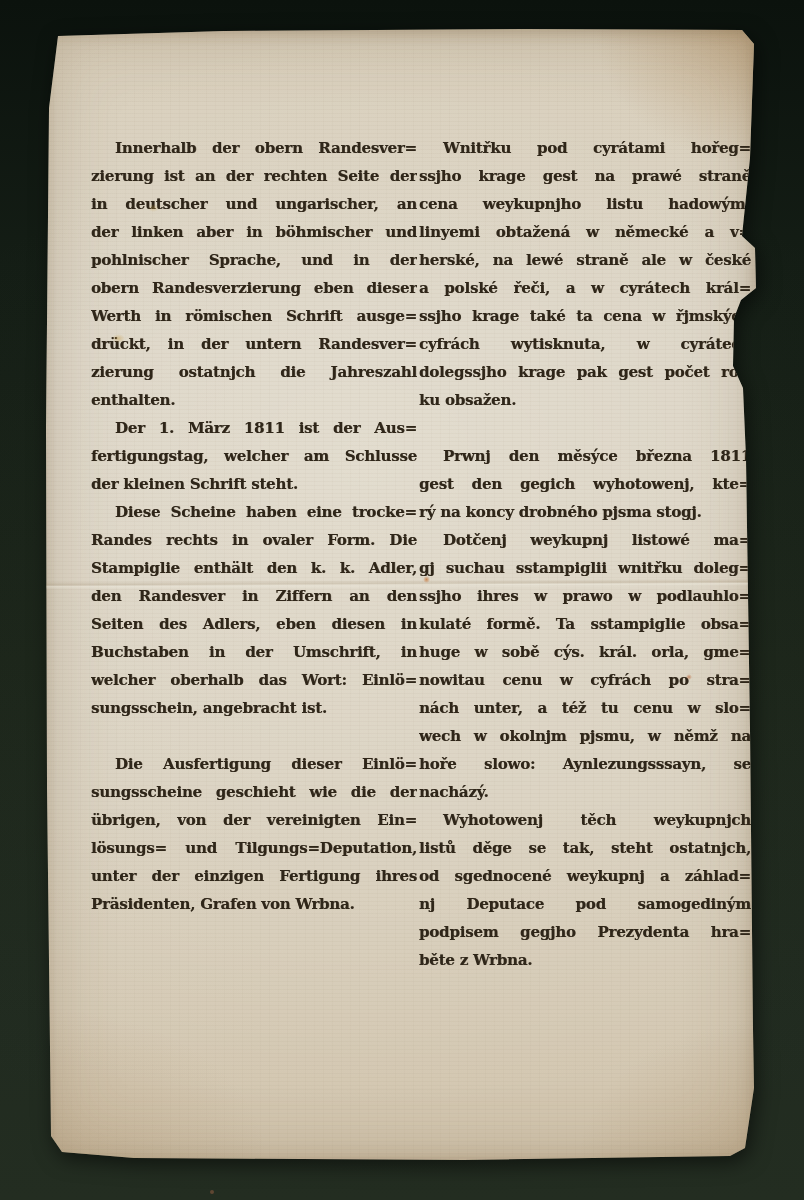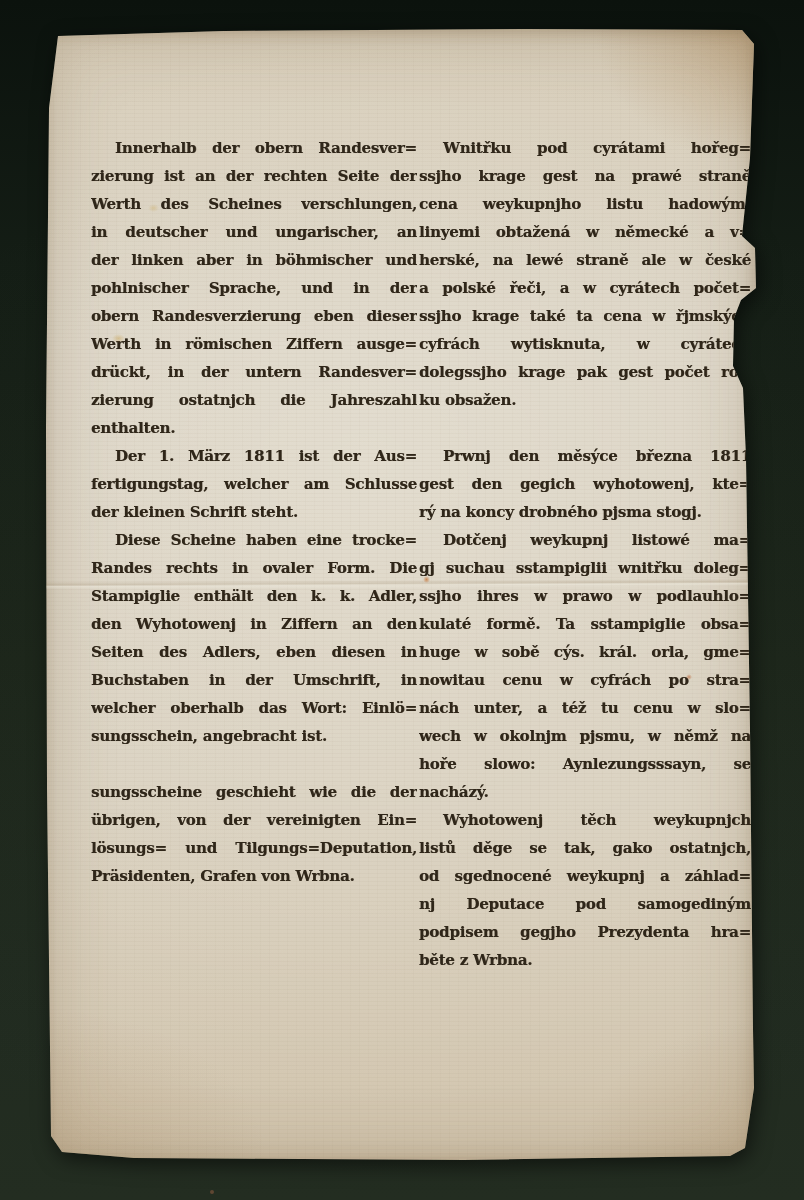--- a/index.html
+++ b/index.html
@@ -106,60 +106,61 @@
 </head>
 <body>
 
 <div class="stage">
   <div class="paper-shadow-wrap">
     <div class="paper">
       <div class="column column-left">
           <div class="para">
             <div class="line first">Innerhalb der obern Randesver=</div>
             <div class="line">zierung ist an der rechten Seite der</div>
-            <div class="line">Werth des Scheines verschlungen,</div>
             <div class="line">in deutscher und ungarischer, an</div>
             <div class="line">der linken aber in böhmischer und</div>
             <div class="line">pohlnischer Sprache, und in der</div>
             <div class="line">obern Randesverzierung eben dieser</div>
-            <div class="line">Werth in römischen Ziffern ausge=</div>
+            <div class="line">Werth in römischen Schrift ausge=</div>
             <div class="line">drückt, in der untern Randesver=</div>
             <div class="line">zierung ostatnjch die Jahreszahl</div>
             <div class="line last">enthalten.</div>
           </div>
           <div class="para">
             <div class="line first">Der 1. März 1811 ist der Aus=</div>
             <div class="line">fertigungstag, welcher am Schlusse</div>
             <div class="line last">der kleinen Schrift steht.</div>
           </div>
           <div class="para">
             <div class="line first">Diese Scheine haben eine trocke=</div>
             <div class="line">Randes rechts in ovaler Form. Die</div>
             <div class="line">Stampiglie enthält den k. k. Adler,</div>
-            <div class="line">den Wyhotowenj in Ziffern an den</div>
+            <div class="line">den Randesver in Ziffern an den</div>
             <div class="line">Seiten des Adlers, eben diesen in</div>
             <div class="line">Buchstaben in der Umschrift, in</div>
             <div class="line">welcher oberhalb das Wort: Einlö=</div>
             <div class="line last">sungsschein, angebracht ist.</div>
           </div>
           <div class="para gap-before">
+            <div class="line first">Die Ausfertigung dieser Einlö=</div>
             <div class="line">sungsscheine geschieht wie die der</div>
             <div class="line">übrigen, von der vereinigten Ein=</div>
             <div class="line">lösungs= und Tilgungs=Deputation,</div>
+            <div class="line">unter der einzigen Fertigung ihres</div>
             <div class="line last">Präsidenten, Grafen von Wrbna.</div>
           </div>
         </div>
       <div class="column column-right">
           <div class="para">
             <div class="line first">Wnitřku pod cyrátami hořeg=</div>
             <div class="line">ssjho krage gest na prawé straně</div>
             <div class="line">cena weykupnjho listu hadowými</div>
             <div class="line">linyemi obtažená w německé a v=</div>
             <div class="line">herské, na lewé straně ale w české</div>
-            <div class="line">a polské řeči, a w cyrátech počet=</div>
+            <div class="line">a polské řeči, a w cyrátech král=</div>
             <div class="line">ssjho krage také ta cena w řjmských</div>
             <div class="line">cyfrách wytisknuta, w cyrátech</div>
             <div class="line">dolegssjho krage pak gest počet ro=</div>
             <div class="line last">ku obsažen.</div>
           </div>
           <div class="para gap-before">
             <div class="line first">Prwnj den měsýce března 1811</div>
             <div class="line">gest den gegich wyhotowenj, kte=</div>
             <div class="line last">rý na koncy drobného pjsma stogj.</div>
           </div>
@@ -170,21 +171,21 @@
             <div class="line">kulaté formě. Ta sstampiglie obsa=</div>
             <div class="line">huge w sobě cýs. král. orla, gme=</div>
             <div class="line">nowitau cenu w cyfrách po stra=</div>
             <div class="line">nách unter, a též tu cenu w slo=</div>
             <div class="line">wech w okolnjm pjsmu, w němž na</div>
             <div class="line">hoře slowo: Aynlezungsssayn, se</div>
             <div class="line last">nacházý.</div>
           </div>
           <div class="para">
             <div class="line first">Wyhotowenj těch weykupnjch</div>
-            <div class="line">listů děge se tak, gako ostatnjch,</div>
+            <div class="line">listů děge se tak, steht ostatnjch,</div>
             <div class="line">od sgednocené weykupnj a záhlad=</div>
             <div class="line">nj Deputace pod samogediným</div>
             <div class="line">podpisem gegjho Prezydenta hra=</div>
             <div class="line last">běte z Wrbna.</div>
           </div>
         </div>
       <div class="crease"></div>
       <div class="spot spot-a"></div>
       <div class="spot spot-b"></div>
       <div class="spot spot-c"></div>

